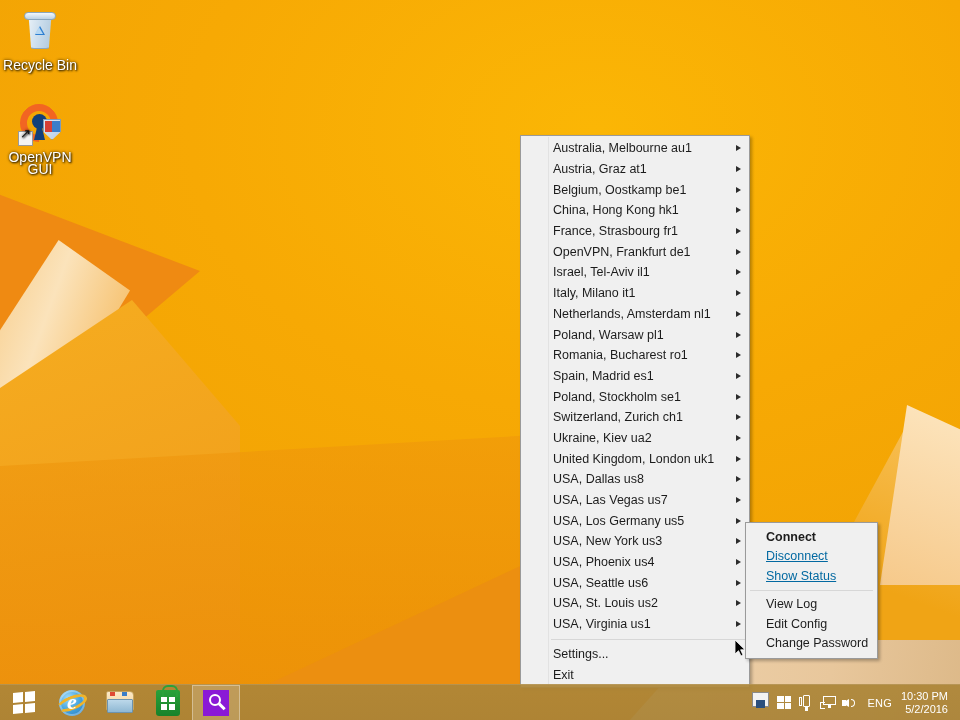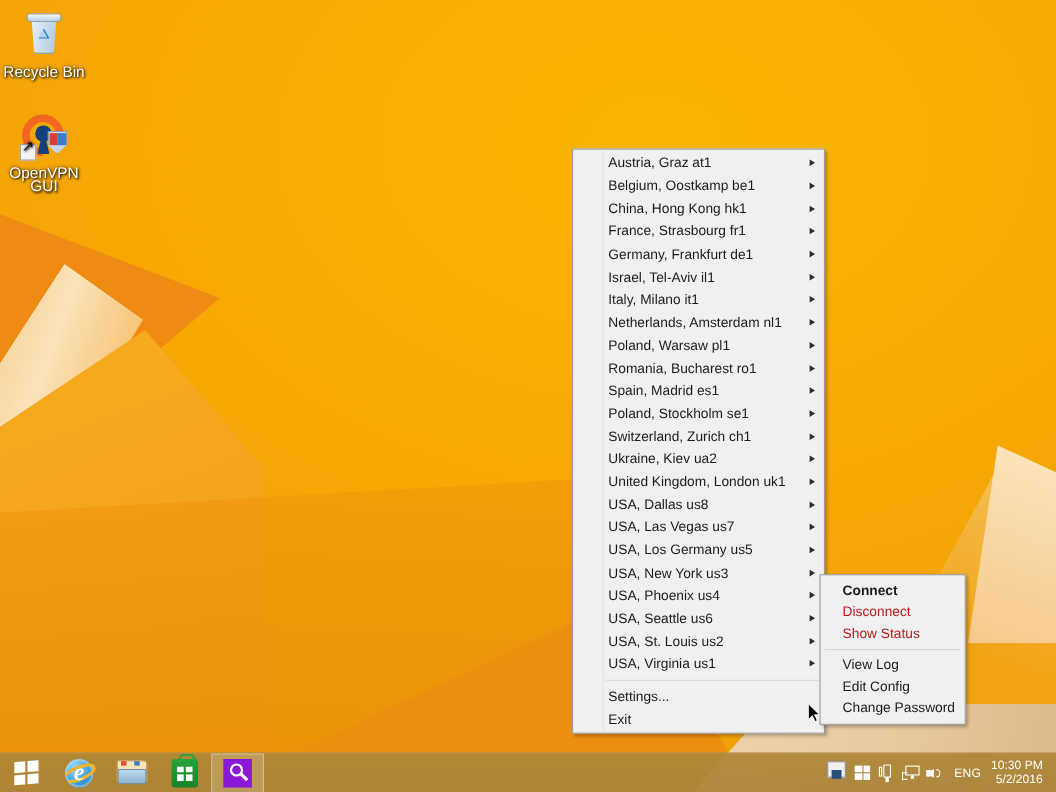--- a/index.html
+++ b/index.html
@@ -224,21 +224,21 @@
   .mi {
     position:relative; display:flex; align-items:center;
     padding-left:32px; padding-right:8px; height:21px; white-space:nowrap;
     font-family:"Liberation Sans", sans-serif;
   }
   .mi .lbl { flex:1; }
   .mi .arrow {
     width:0;height:0;border-top:3.5px solid transparent;border-bottom:3.5px solid transparent;
     border-left:5px solid #2c2c2c; margin-left:8px;
   }
-  .mi.disabled { color:#b91c1c; }
+  .mi.disabled { color:#0369a1;text-decoration:underline; }
   .mi.bold { font-weight:bold; }
   .sep { height:1px; background:#d7d7d7; margin:4px 2px 4px 30px; }
 
   #sub-menu { left:745px; top:522px; width:133px; padding:4px 0 5px; }
   #sub-menu .mi { padding-left:20px; height:19.5px; }
   #sub-menu .sep { margin:4px 4px 4px 4px; }
 
   
   .cursor {
     position:absolute; left:735px; top:640px; width:12px; height:18px;
@@ -277,37 +277,41 @@
     <div class="ovpn-shield"></div>
     <div class="shortcut-arrow"></div>
   </div>
   <div>OpenVPN GUI</div>
 </div>
 
 <div class="menu" id="main-menu">
   <div class="gutter"></div>
   <div id="server-list">
       <div class="mi">
+        <span class="lbl">Australia, Melbourne au1</span>
+        <span class="arrow"></span>
+      </div>
+      <div class="mi">
         <span class="lbl">Austria, Graz at1</span>
         <span class="arrow"></span>
       </div>
       <div class="mi">
         <span class="lbl">Belgium, Oostkamp be1</span>
         <span class="arrow"></span>
       </div>
       <div class="mi">
         <span class="lbl">China, Hong Kong hk1</span>
         <span class="arrow"></span>
       </div>
       <div class="mi">
         <span class="lbl">France, Strasbourg fr1</span>
         <span class="arrow"></span>
       </div>
       <div class="mi">
-        <span class="lbl">Germany, Frankfurt de1</span>
+        <span class="lbl">OpenVPN, Frankfurt de1</span>
         <span class="arrow"></span>
       </div>
       <div class="mi">
         <span class="lbl">Israel, Tel-Aviv il1</span>
         <span class="arrow"></span>
       </div>
       <div class="mi">
         <span class="lbl">Italy, Milano it1</span>
         <span class="arrow"></span>
       </div>

